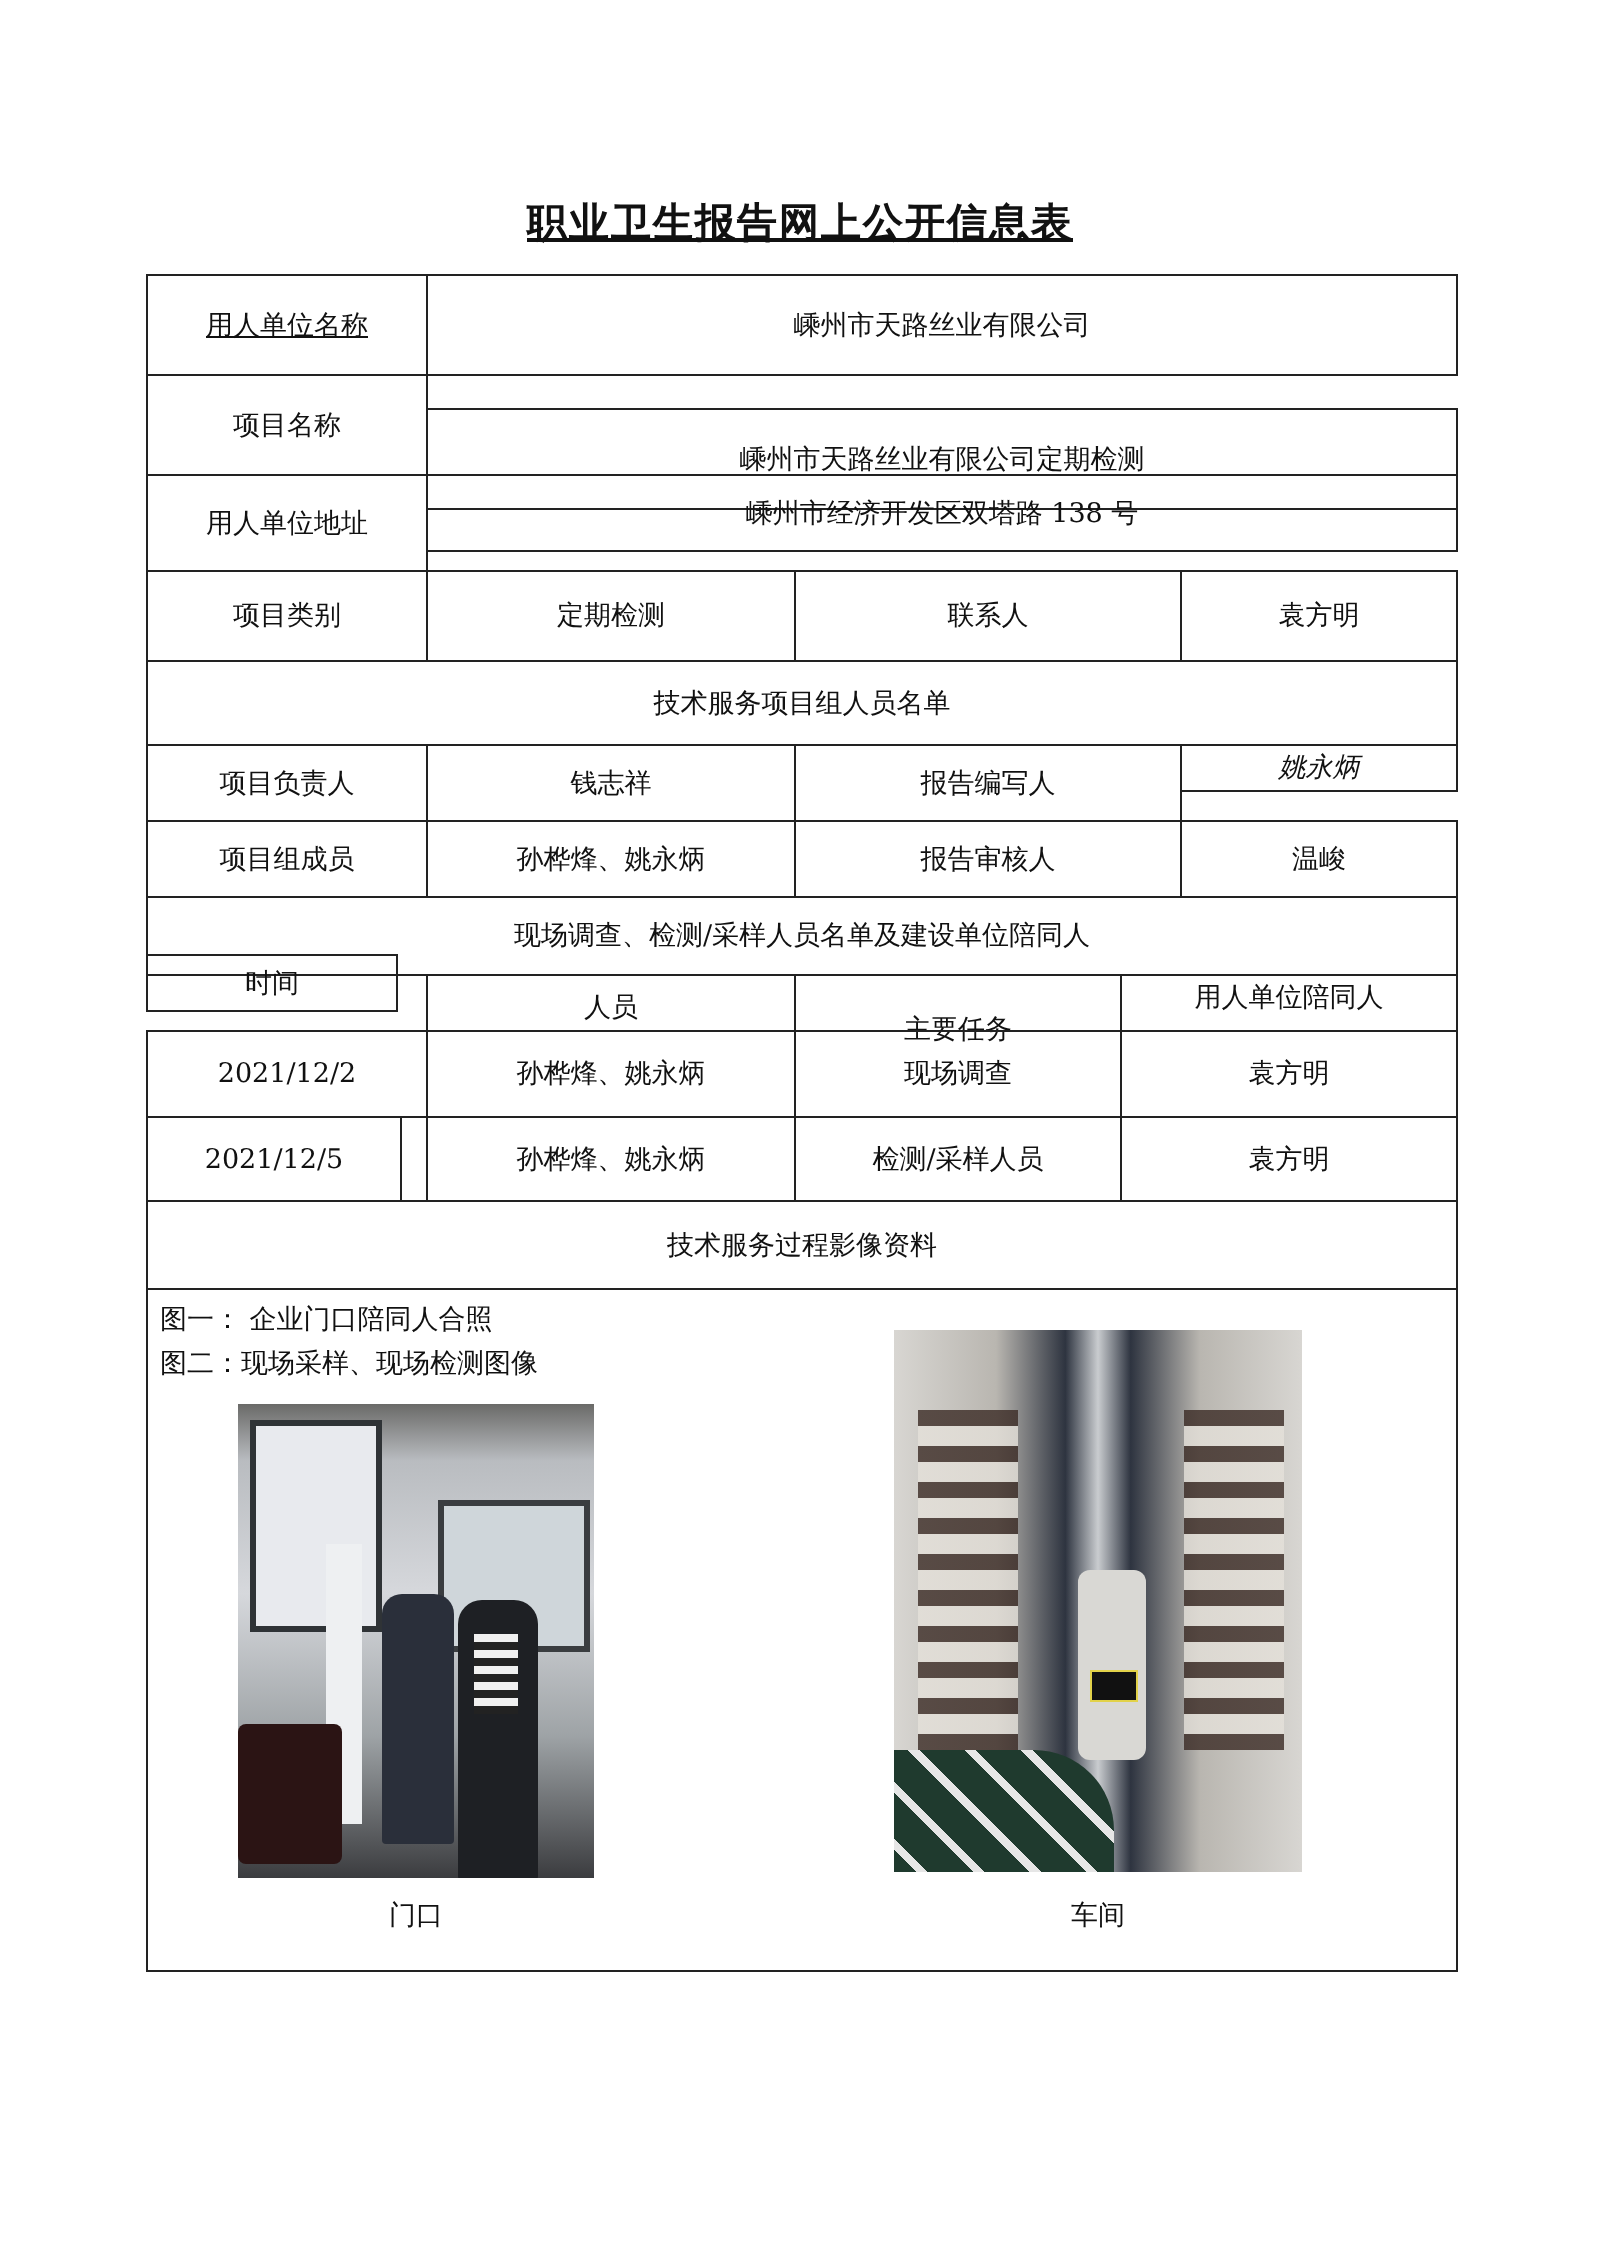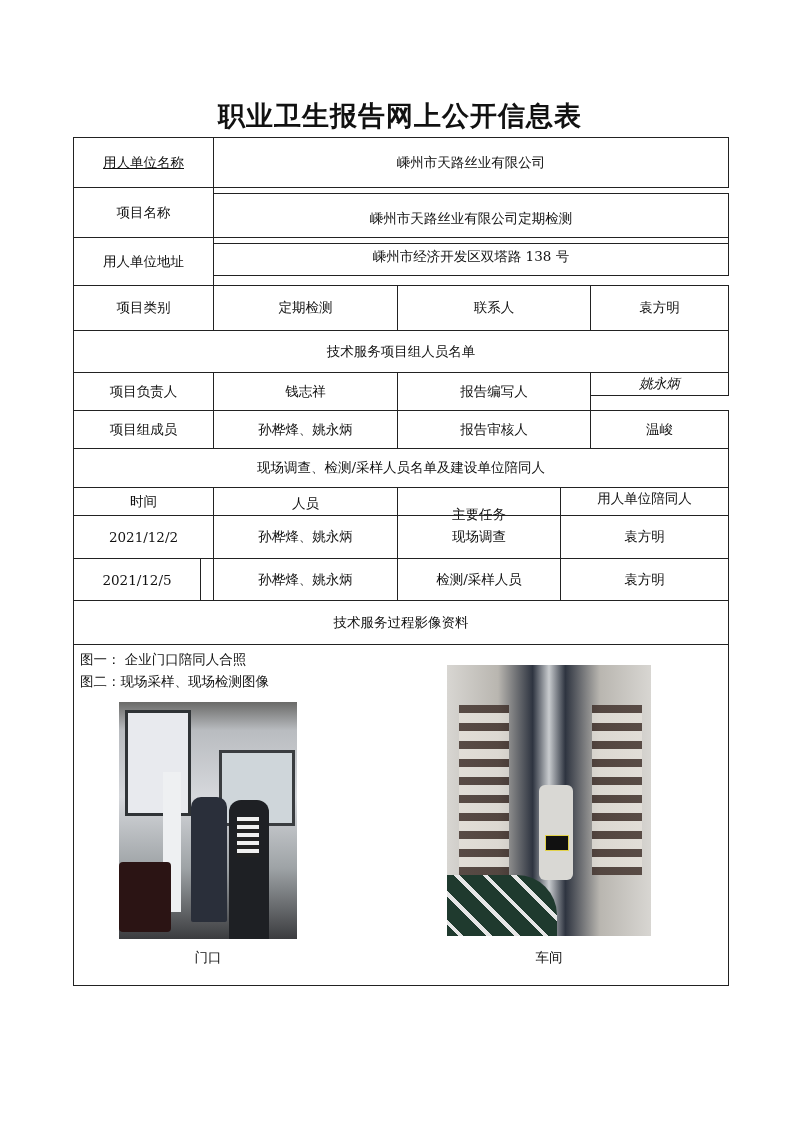--- a/index.html
+++ b/index.html
@@ -1,33 +1,33 @@
 <!DOCTYPE html>
 <html><head>
 <meta charset="utf-8">
 <style>
   html, body { margin: 0; padding: 0; background: #ffffff; }
   body { width: 800px; height: 1131px; position: relative; font-family: "DejaVu Serif", "Liberation Serif", serif; color: #111; }
-  .title { position: absolute; left: 0; width: 800px; top: 98px; text-align: center; font-size: 27px; font-weight: bold; letter-spacing: 1px; font-family: "DejaVu Sans", "Liberation Sans", sans-serif; }
+  .title { position: absolute; left: 0; width: 800px; top: 98px; text-align: center; font-size: 20px; font-weight: bold; letter-spacing: 1px; font-family: "DejaVu Sans", "Liberation Sans", sans-serif; text-decoration: underline; }
   .cell { position: absolute; box-sizing: border-box; border: 1px solid #222; display: flex; align-items: center; justify-content: center; font-size: 13.5px; text-align: center; }
   .photos { position: absolute; left: 73px; top: 644px; width: 656px; height: 342px; box-sizing: border-box; border: 1px solid #222; }
   .cap-line { position: absolute; left: 6px; font-size: 13.5px; }
   .photo { position: absolute; overflow: hidden; }
   .photo-label { position: absolute; font-size: 13.5px; text-align: center; width: 80px; }
 </style>
 </head>
 <body>
 
 <div class="title">职业卫生报告网上公开信息表</div>
 
 <div class="cell" style="left:73px;top:137px;width:141px;height:51px;text-decoration:underline;">用人单位名称</div>
 <div class="cell" style="left:213px;top:137px;width:516px;height:51px;">嵊州市天路丝业有限公司</div>
 
 <div class="cell" style="left:73px;top:187px;width:141px;height:51px;">项目名称</div>
-<div class="cell" style="left:213px;top:193px;width:516px;height:51px;">嵊州市天路丝业有限公司定期检测</div>
+<div class="cell" style="left:213px;top:204px;width:516px;height:51px;">嵊州市天路丝业有限公司定期检测</div>
 
 <div class="cell" style="left:73px;top:237px;width:141px;height:49px;">用人单位地址</div>
 <div class="cell" style="left:213px;top:237px;width:516px;height:39px;">嵊州市经济开发区双塔路 138 号</div>
 
 <div class="cell" style="left:73px;top:285px;width:141px;height:46px;">项目类别</div>
 <div class="cell" style="left:213px;top:285px;width:185px;height:46px;">定期检测</div>
 <div class="cell" style="left:397px;top:285px;width:194px;height:46px;">联系人</div>
 <div class="cell" style="left:590px;top:285px;width:139px;height:46px;">袁方明</div>
 
 <div class="cell" style="left:73px;top:330px;width:656px;height:43px;">技术服务项目组人员名单</div>
@@ -37,21 +37,21 @@
 <div class="cell" style="left:397px;top:372px;width:194px;height:39px;">报告编写人</div>
 <div class="cell" style="left:590px;top:372px;width:139px;height:24px;font-style:italic;">姚永炳</div>
 
 <div class="cell" style="left:73px;top:410px;width:141px;height:39px;">项目组成员</div>
 <div class="cell" style="left:213px;top:410px;width:185px;height:39px;">孙桦烽、姚永炳</div>
 <div class="cell" style="left:397px;top:410px;width:194px;height:39px;">报告审核人</div>
 <div class="cell" style="left:590px;top:410px;width:139px;height:39px;">温峻</div>
 
 <div class="cell" style="left:73px;top:448px;width:656px;height:40px;">现场调查、检测/采样人员名单及建设单位陪同人</div>
 
-<div class="cell" style="left:73px;top:487px;width:141px;height:29px;">时间</div>
+<div class="cell" style="left:73px;top:477px;width:126px;height:29px;">时间</div>
 <div class="cell" style="left:213px;top:487px;width:185px;height:29px;align-items:flex-end;padding-bottom:2px;text-align:right;">人员</div>
 <div class="cell" style="left:397px;top:487px;width:164px;height:29px;align-items:flex-start;padding-top:18px;">主要任务</div>
 <div class="cell" style="left:560px;top:487px;width:169px;height:29px;align-items:flex-start;padding-top:2px;">用人单位陪同人</div>
 
 <div class="cell" style="left:73px;top:515px;width:141px;height:44px;">2021/12/2</div>
 <div class="cell" style="left:213px;top:515px;width:185px;height:44px;">孙桦烽、姚永炳</div>
 <div class="cell" style="left:397px;top:515px;width:164px;height:44px;">现场调查</div>
 <div class="cell" style="left:560px;top:515px;width:169px;height:44px;">袁方明</div>
 
 <div class="cell" style="left:73px;top:558px;width:128px;height:43px;">2021/12/5</div>

